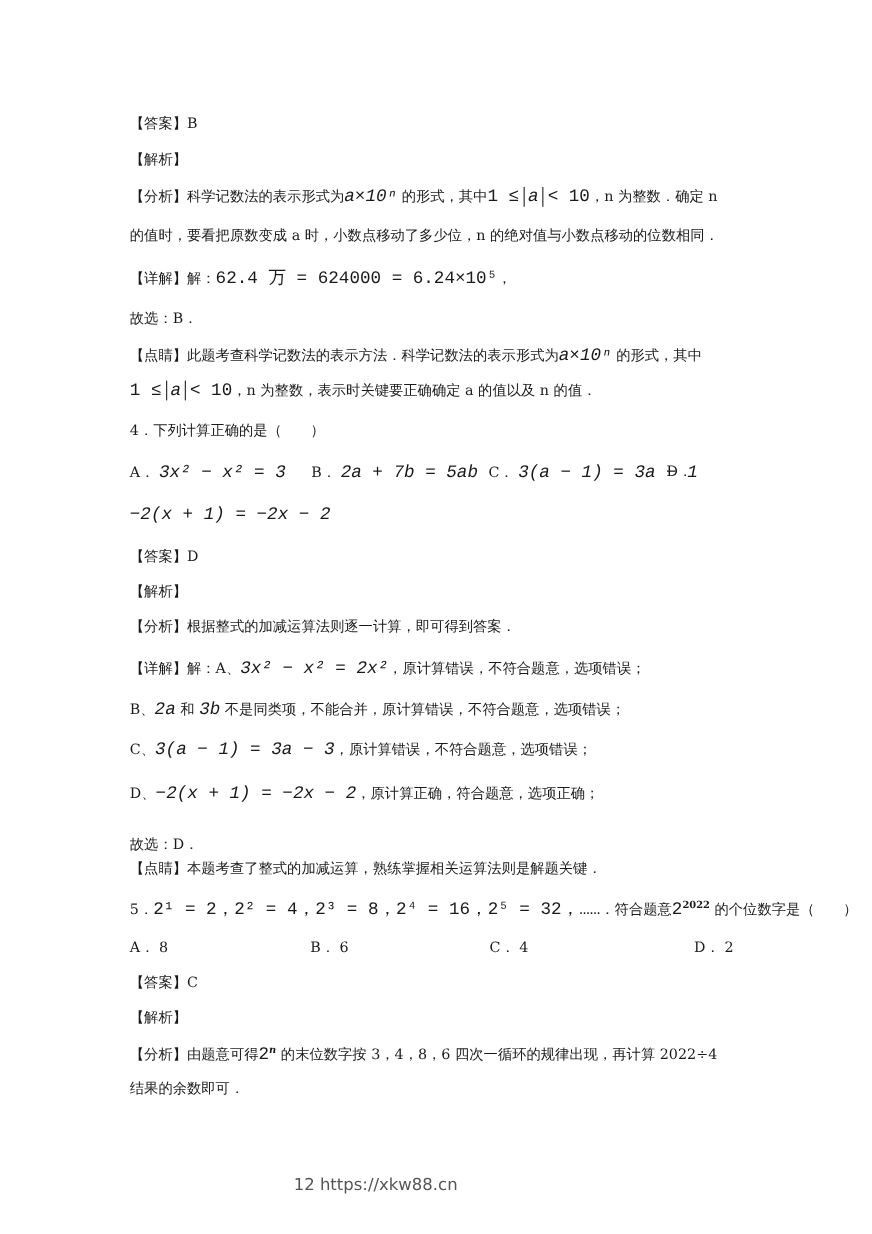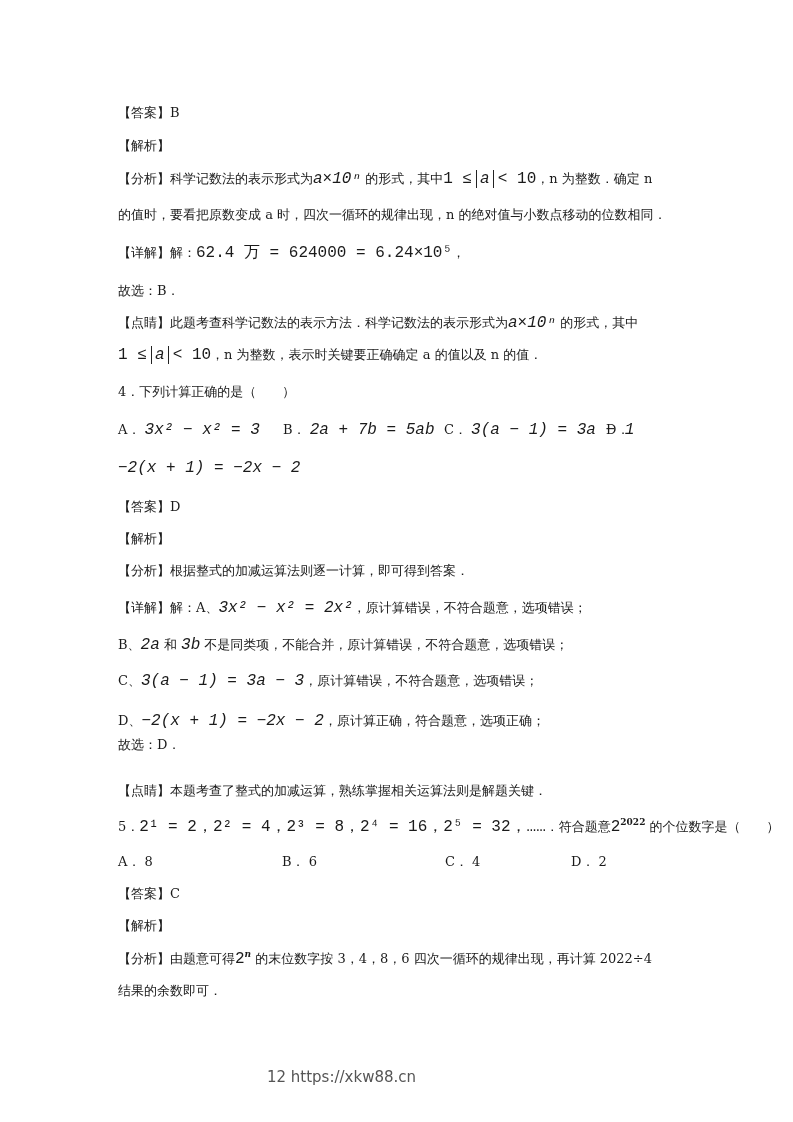--- a/index.html
+++ b/index.html
@@ -17,21 +17,21 @@
 </head>
 <body>
 
 <div class="line" style="top:104px">
   <span>【答案】</span><span>B</span>
 </div>
 <div class="line" style="top:137px">【解析】</div>
 <div class="line" style="top:170px">
   <span>【分析】</span><span>科学记数法的表示形式为</span><span class="math mi">a×10ⁿ</span> <span>的形式，其中</span><span class="math">1 ≤</span> <span class="abs math">a</span> <span class="math">&lt; 10</span><span>，n 为整数．确定 n</span>
 </div>
-<div class="line" style="top:206px">的值时，要看把原数变成 a 时，四次一循环的规律出现，n 的绝对值与小数点移动的位数相同．</div>
+<div class="line" style="top:206px">的值时，要看把原数变成 a 时，小数点移动了多少位，n 的绝对值与小数点移动的位数相同．</div>
 <div class="line" style="top:244px">
   <span>【详解】</span><span>解：</span><span class="math">62.4 万 = 624000 = 6.24×10⁵</span><span>，</span>
 </div>
 <div class="line" style="top:282px">故选：B．</div>
 <div class="line" style="top:314px">
   <span>【点睛】</span><span>此题考查科学记数法的表示方法．科学记数法的表示形式为</span><span class="math mi">a×10ⁿ</span> <span>的形式，其中</span>
 </div>
 <div class="line" style="top:346px">
   <span class="math">1 ≤</span> <span class="abs math">a</span> <span class="math">&lt; 10</span><span>，n 为整数，表示时关键要正确确定 a 的值以及 n 的值．</span>
 </div>
@@ -62,38 +62,38 @@
 </div>
 <div class="line" style="top:636px">
   <span>B、</span><span class="math mi">2a</span><span> 和 </span><span class="math mi">3b</span><span> 不是同类项，不能合并，原计算错误，不符合题意，选项错误；</span>
 </div>
 <div class="line" style="top:672px">
   <span>C、</span><span class="math mi">3(a − 1) = 3a − 3</span><span>，原计算错误，不符合题意，选项错误；</span>
 </div>
 <div class="line" style="top:712px">
   <span>D、</span><span class="math mi">−2(x + 1) = −2x − 2</span><span>，原计算正确，符合题意，选项正确；</span>
 </div>
-<div class="line" style="top:736px">故选：D．</div>
+<div class="line" style="top:760px">故选：D．</div>
 <div class="line" style="top:782px">
   <span>【点睛】</span><span>本题考查了整式的加减运算，熟练掌握相关运算法则是解题关键．</span>
 </div>
 
 <div class="line" style="top:818px">
   <span>5．</span><span class="math">2¹ = 2，2² = 4，2³ = 8，2⁴ = 16，2⁵ = 32，……</span><span>．符合题意</span><span class="math">2</span><sup>2022</sup> <span>的个位数字是（　　）</span>
 </div>
 <div class="opt" style="top:852px; left:118px">
   <span>A．</span> <span>8</span>
 </div>
 <div class="opt" style="top:852px; left:282px">
   <span>B．</span> <span>6</span>
 </div>
 <div class="opt" style="top:852px; left:445px">
   <span>C．</span> <span>4</span>
 </div>
-<div class="opt" style="top:852px; left:571px">
+<div class="opt" style="top:852px; left:631px">
   <span>D．</span> <span>2</span>
 </div>
 <div class="line" style="top:885px">
   <span>【答案】</span><span>C</span>
 </div>
 <div class="line" style="top:917px">【解析】</div>
 <div class="line" style="top:950px">
   <span>【分析】</span><span>由题意可得</span><span class="math">2</span><sup class="mi">n</sup> <span>的末位数字按 3，4，8，6 四次一循环的规律出现，再计算 2022÷4</span>
 </div>
 <div class="line" style="top:982px">结果的余数即可．</div>

